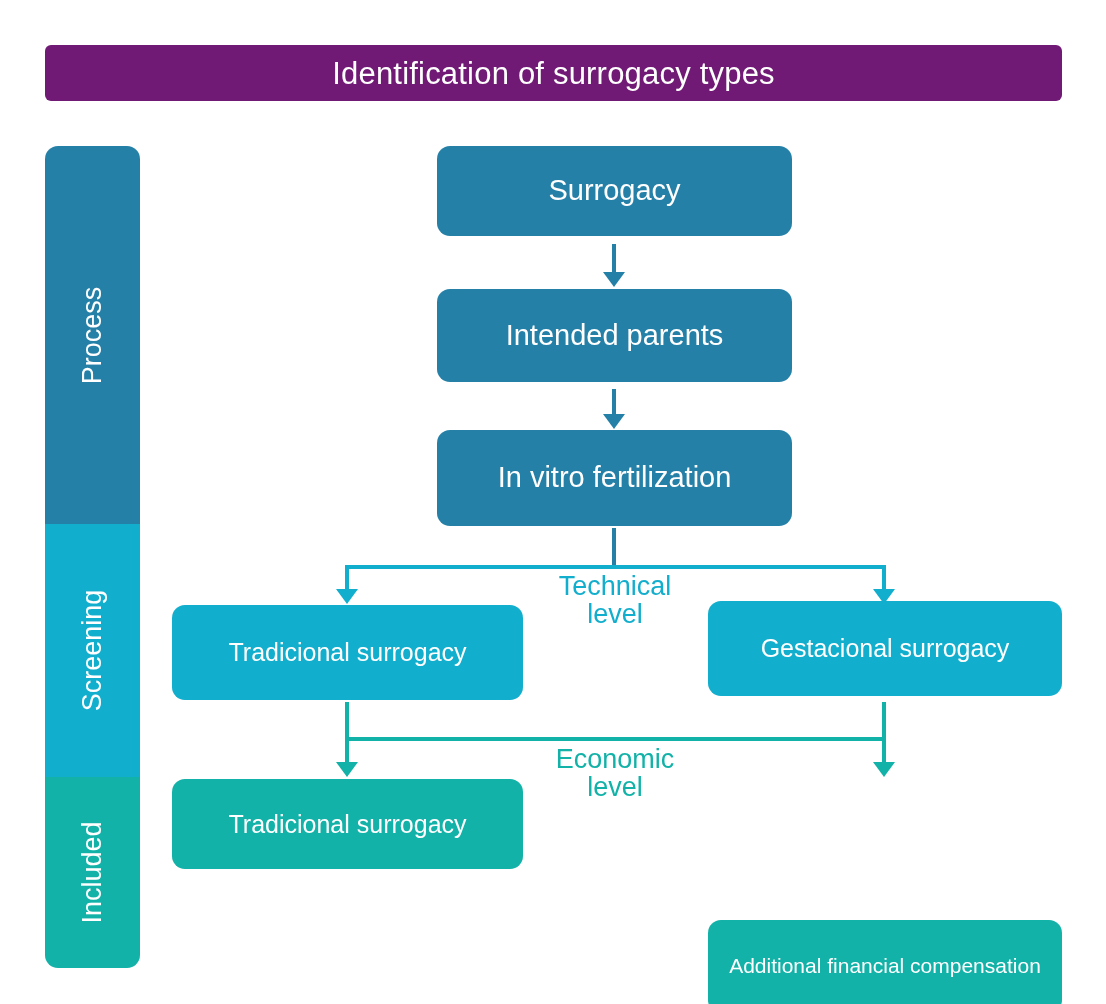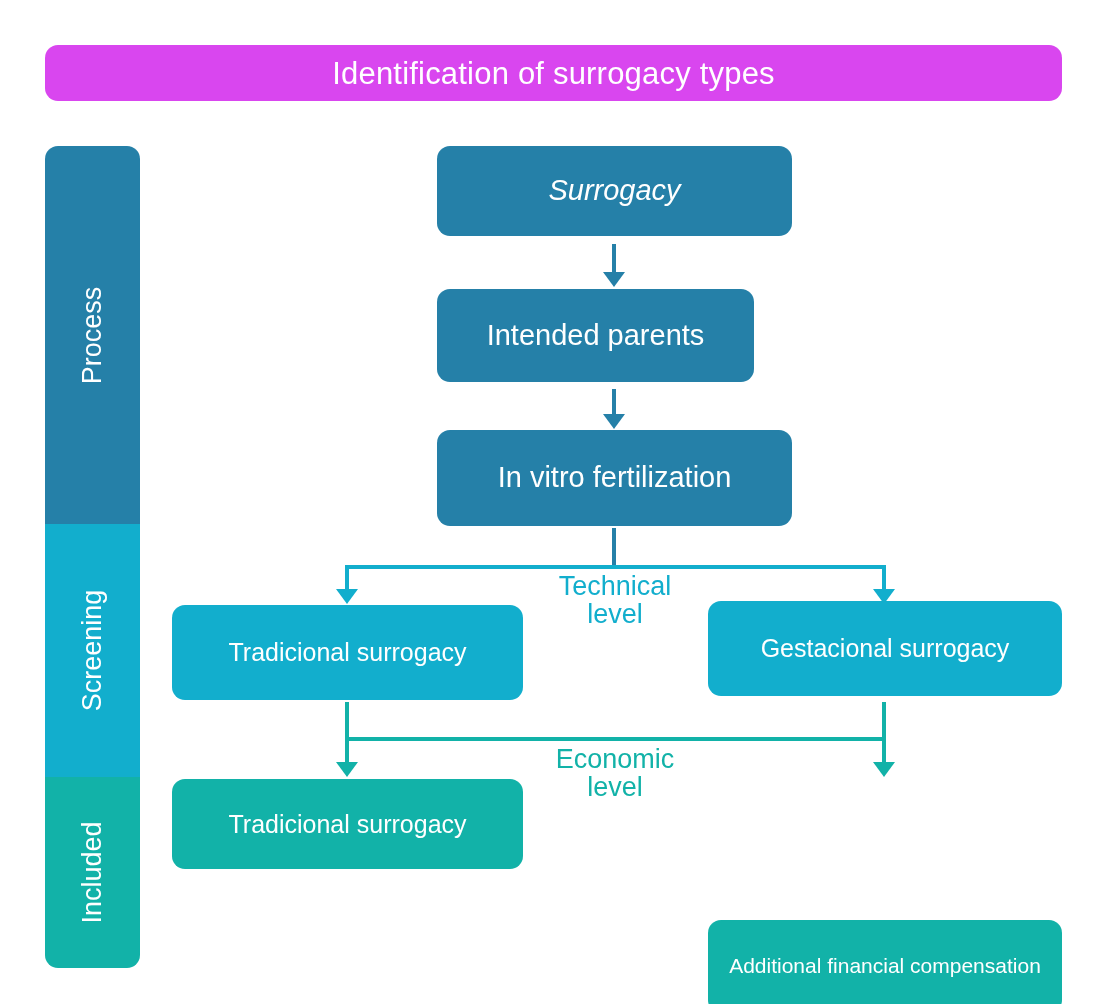--- a/index.html
+++ b/index.html
@@ -19,22 +19,22 @@
     overflow: hidden;
   }
 
   
   .title-bar {
     position: absolute;
     left: 45px;
     top: 45px;
     width: 1017px;
     height: 56px;
-    background: #d946ef;
-    border-radius: 13px;
+    background: #701a75;
+    border-radius: 6px;
     display: flex;
     align-items: center;
     justify-content: center;
     box-sizing: border-box;
   }
   .title-bar .title-text {
     color: #ffffff;
     font-size: 31px;
     font-weight: 400;
     letter-spacing: 0.2px;
@@ -94,22 +94,22 @@
 
   .node-dark  { background: #2580a8; }
   .node-cyan  { background: #12aecd; }
   .node-teal  { background: #12b2a8; }
 
   .txt-lg  { font-size: 29px; }
   .txt-md  { font-size: 25px; }
   .txt-sm  { font-size: 21px; }
 
   
-  .n-surrogacy     { left: 437px; top: 146px;  width: 355px; height: 90px; font-style: italic;  }
-  .n-intended      { left: 437px; top: 289px;  width: 317px; height: 93px;  }
+  .n-surrogacy     { left: 437px; top: 146px;  width: 355px; height: 90px;  }
+  .n-intended      { left: 437px; top: 289px;  width: 355px; height: 93px;  }
   .n-ivf           { left: 437px; top: 430px;  width: 355px; height: 96px;  }
 
   .n-trad-tech     { left: 172px; top: 605px;  width: 351px; height: 95px;  }
   .n-gest-tech     { left: 708px; top: 589px;  width: 354px; height: 95px; margin-top: 12px;  }
 
   .n-trad-econ     { left: 172px; top: 779px;  width: 351px; height: 90px;  }
   .n-trad-econ-sub { left: 172px; top: 872px;  width: 351px; height: 93px;  }
   .n-comm-econ     { left: 708px; top: 779px;  width: 354px; height: 90px;  }
   .n-comm-econ-sub { left: 708px; top: 872px;  width: 354px; height: 93px; margin-top: 48px;  }
 

